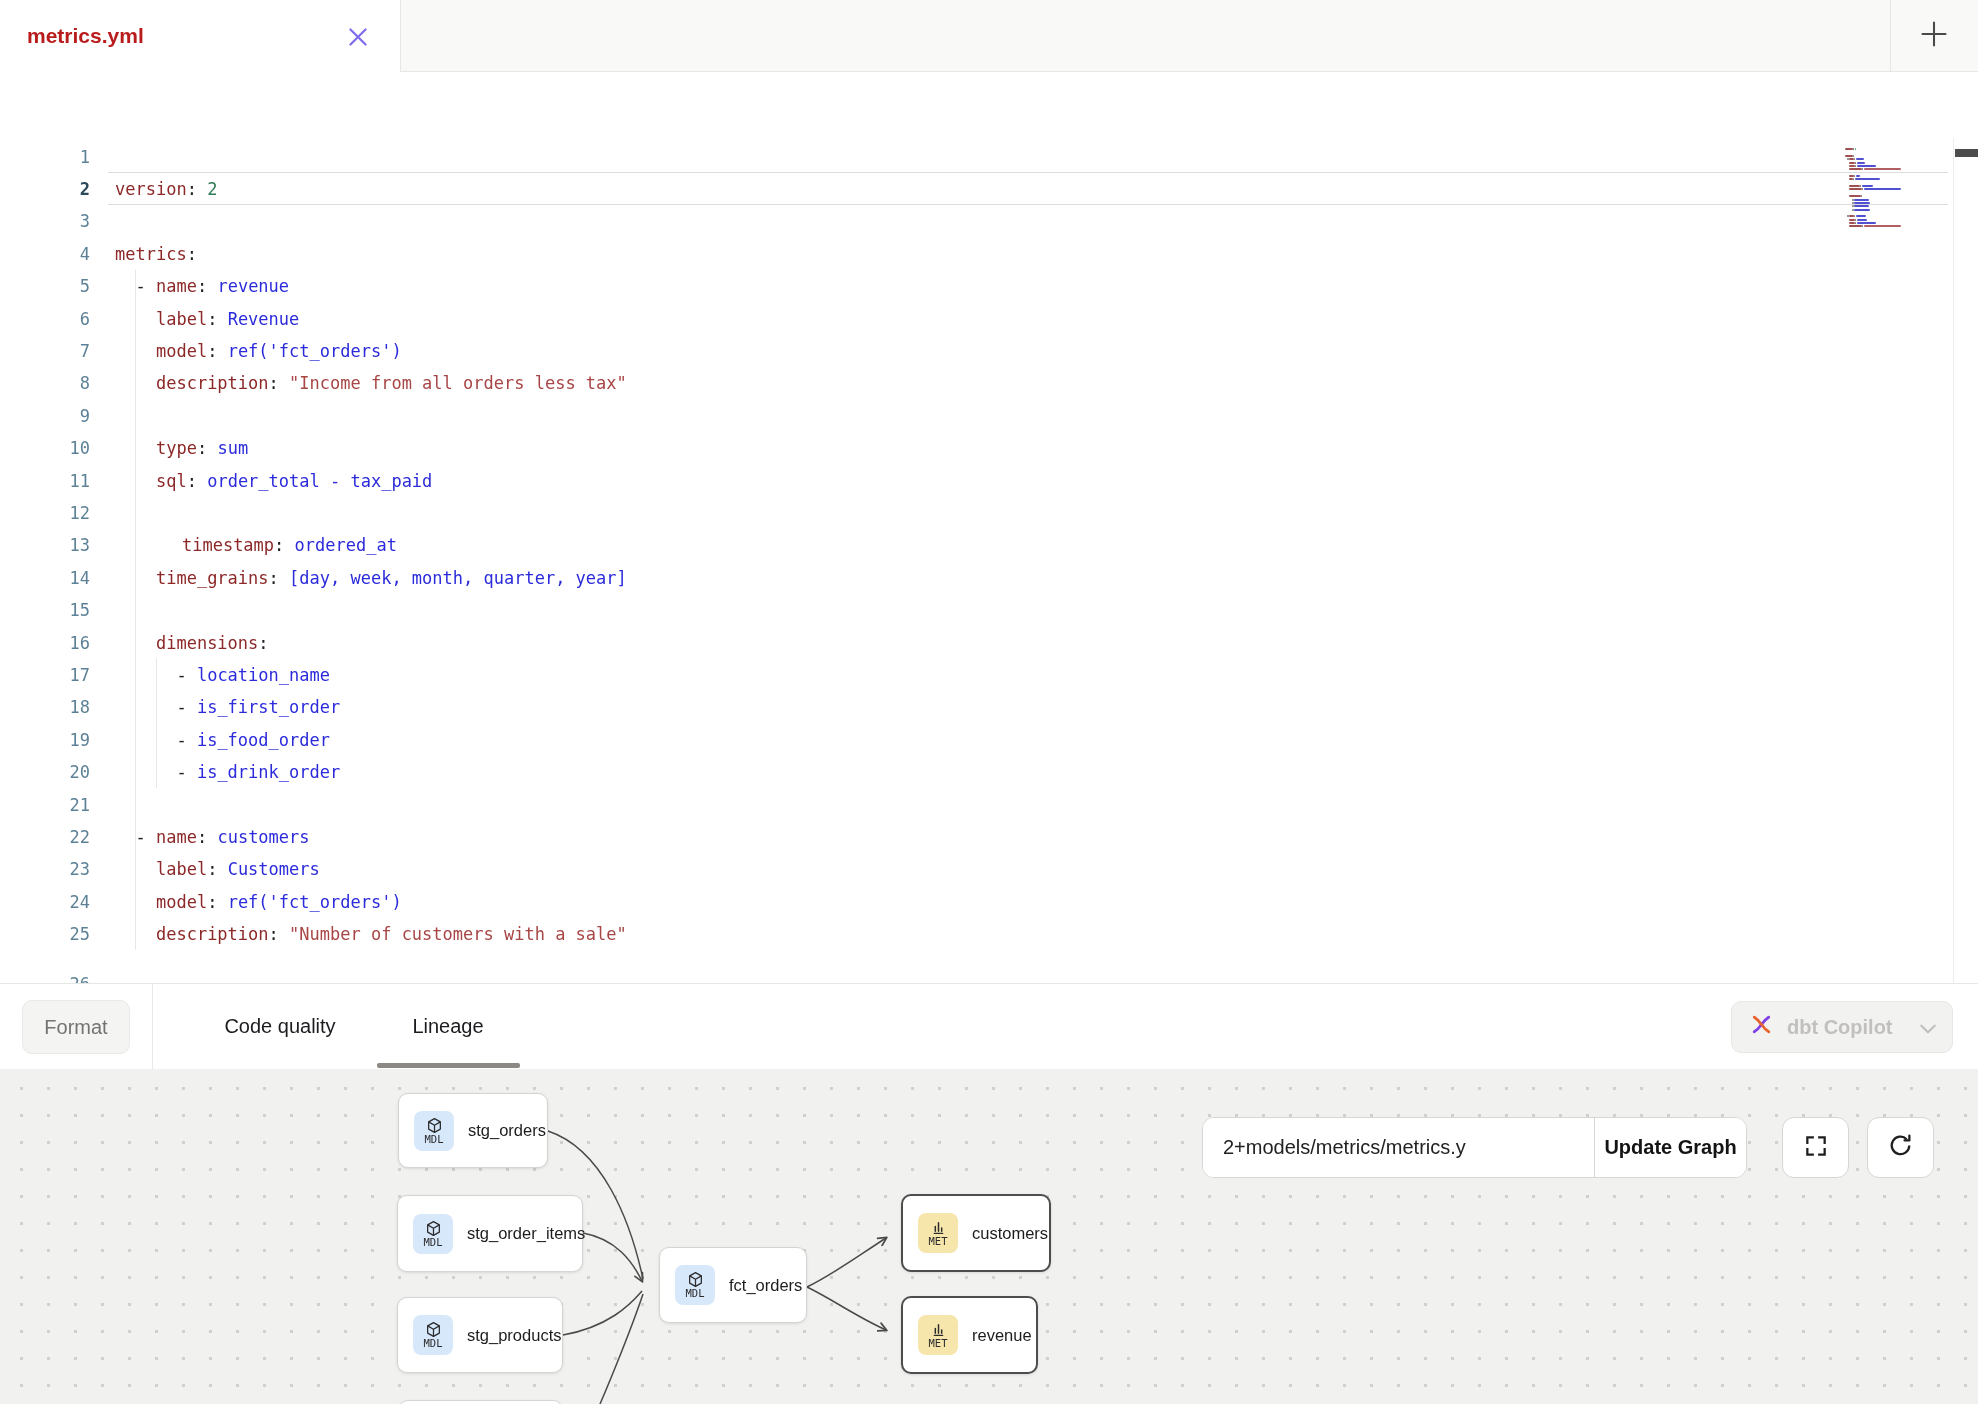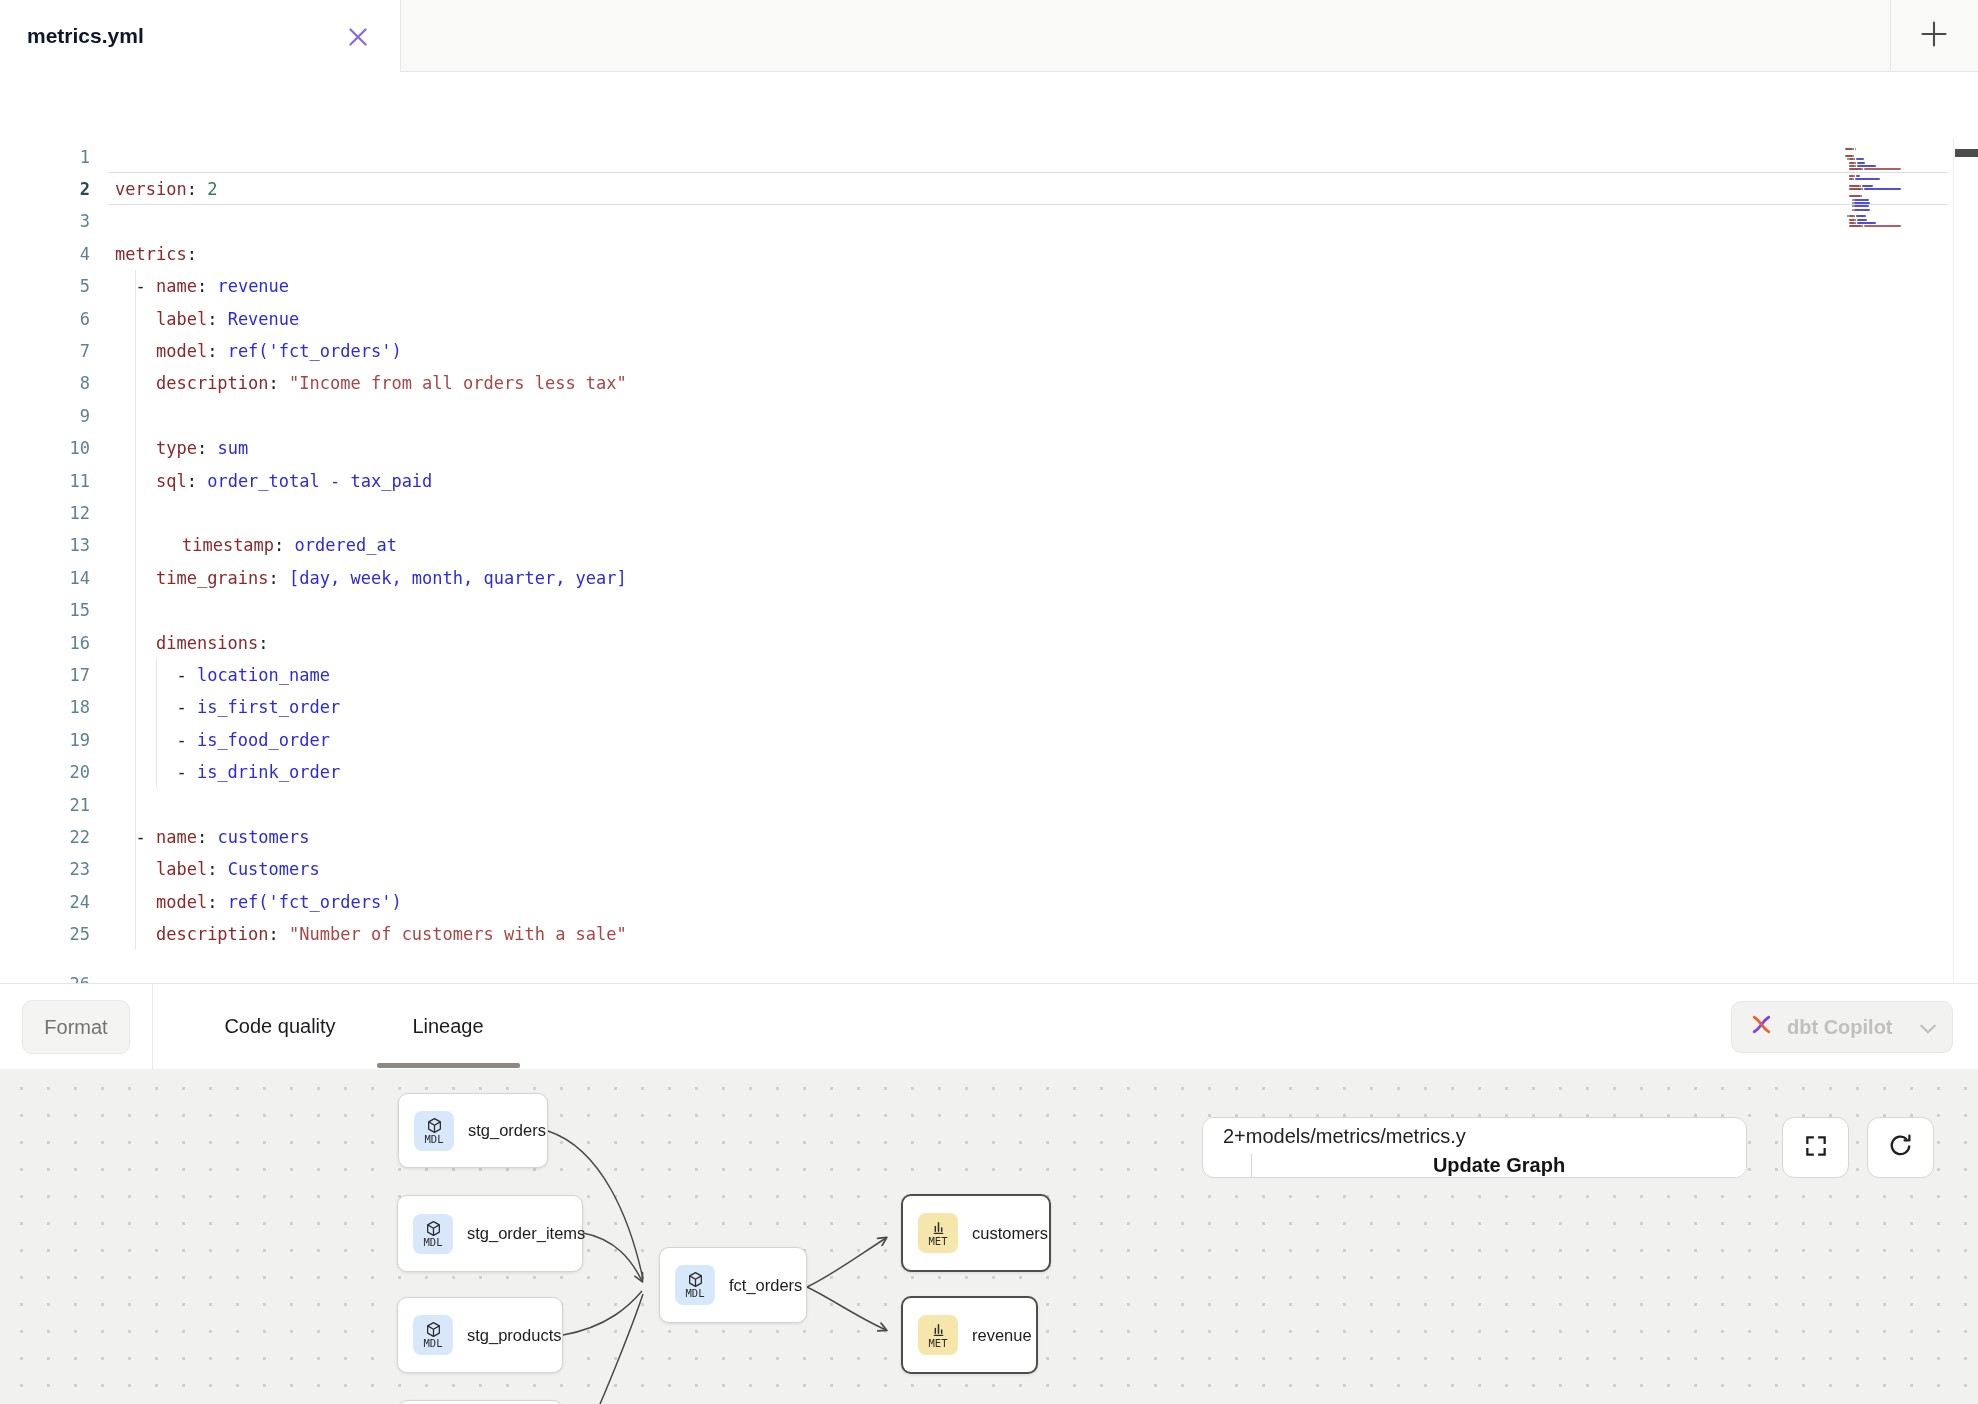--- a/index.html
+++ b/index.html
@@ -7,21 +7,21 @@
   html,body { width:1978px; height:1404px; overflow:hidden; background:#fff;
     font-family:"Liberation Sans", sans-serif; }
   #app { position:relative; width:1978px; height:1404px; background:#fff; }
 
   
   .tabbar { position:absolute; left:0; top:0; width:1978px; height:72px; background:#f9f9f8; }
   .tabbar-border { position:absolute; left:401px; top:71px; width:1577px; height:1px; background:#e7e7e5; }
   .tab-active { position:absolute; left:0; top:0; width:401px; height:72px; background:#fff;
     border-right:1px solid #e7e7e5; display:flex; align-items:center; }
   .tab-title { position:absolute; left:27px; top:0; height:72px; display:flex; align-items:center;
-    font-size:21px; font-weight:600; color:#0f172a; }
+    font-size:21px; font-weight:600; color:#b91c1c; }
   .tab-close { position:absolute; left:344px; top:23px; width:28px; height:28px; display:flex;
     align-items:center; justify-content:center; cursor:pointer; }
   .newtab-sep { position:absolute; left:1890px; top:0; width:1px; height:71px; background:#e7e7e5; }
   .newtab-btn { position:absolute; left:1905px; top:12px; width:58px; height:48px; display:flex;
     align-items:center; justify-content:center; cursor:pointer; }
 
   
   .crumb-row { position:absolute; left:0; top:72px; width:1978px; height:66px; background:#fff;
     border-bottom:1px solid #ededeb; }
   .crumb { position:absolute; left:27px; top:0; height:66px; display:flex; align-items:center;
@@ -72,21 +72,21 @@
     box-shadow:0 1px 3px rgba(0,0,0,0.10); cursor:pointer; }
   .node.light { border:1.5px solid #d4d4d2; }
   .node.dark  { border:2px solid #4d4d4d; }
   .badge { width:40px; height:40px; border-radius:8px; margin-left:15px; flex:none;
     display:flex; flex-direction:column; align-items:center; justify-content:center; }
   .badge.MDL { background:#d8e8fb; }
   .badge.MET { background:#f7e6ac; }
   .badge-label { font-family:"DejaVu Sans Mono", monospace; font-size:10.5px; color:#2c2c2e; line-height:11px; }
   .node-label { margin-left:14px; font-size:16.5px; color:#1d1d1f; }
   .lineage-searchgroup { position:absolute; left:1202px; top:48px; width:545px; height:61px; background:#fff;
-    border:1.5px solid #d6d6d4; border-radius:12px; display:flex; overflow:hidden;flex-direction:column; }
+    border:1.5px solid #d6d6d4; border-radius:12px; display:flex; overflow:hidden; }
   .lineage-search { width:343px; height:100%; border:none; outline:none; padding:0 20px;
     font-size:20px; color:#222; font-family:"Liberation Sans", sans-serif; background:#fff; }
   .update-btn { flex:1; border:none; border-left:1.5px solid #d6d6d4; background:#fff; cursor:pointer;
     font-size:20px; font-weight:600; color:#141414; font-family:Liberation Sans, sans-serif;margin-left:48px; }
   .icon-btn { position:absolute; top:48px; width:67px; height:61px; background:#fff;
     border:1.5px solid #d6d6d4; border-radius:12px; display:flex; align-items:center; justify-content:center; cursor:pointer; }
   .fullscreen-btn { left:1782px; } .refresh-btn { left:1867px; }
 </style>
 </head>
 <body>

